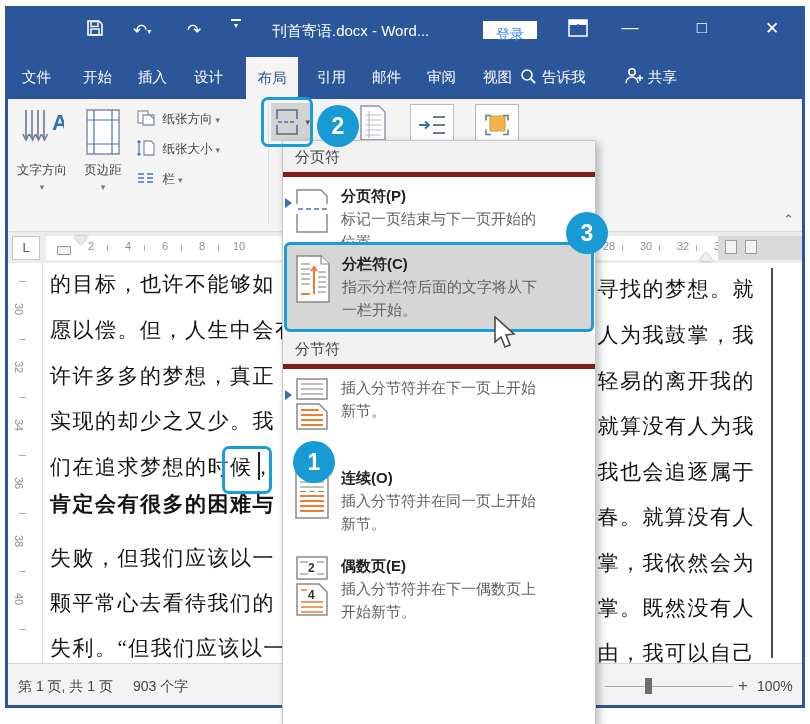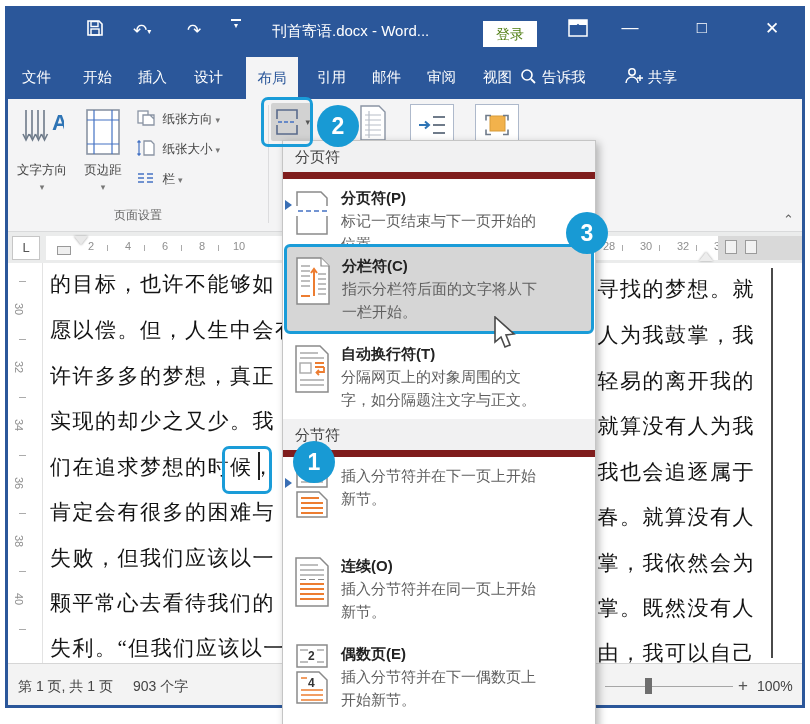--- a/index.html
+++ b/index.html
@@ -4,21 +4,21 @@
 <style>
   html,body{margin:0;padding:0;background:#fff;}
   #app{position:relative;width:810px;height:724px;overflow:hidden;
        font-family:"Liberation Sans","DejaVu Sans",sans-serif;background:#fff;}
   .abs{position:absolute;}
 
   
   .tbar{left:5px;top:6px;width:800px;height:49px;background:#2B579A;}
   .tbar .qicon{position:absolute;top:14px;color:#fff;}
   .t-title{position:absolute;left:267px;top:16px;color:#fff;font-size:15px;white-space:nowrap;}
-  .signin{position:absolute;left:478px;top:15px;width:54px;height:26px;background:#fff;color:#4d7c0f;
+  .signin{position:absolute;left:478px;top:15px;width:54px;height:18px;background:#fff;color:#3b82f6;
           font-size:14px;text-align:center;line-height:26px;}
   .wbtn{position:absolute;top:12px;color:#fff;font-size:17px;width:26px;text-align:center;}
 
   
   .tabsbar{left:5px;top:55px;width:800px;height:44px;background:#2B579A;}
   .rtab{position:absolute;top:0;height:44px;line-height:44px;color:#fff;font-size:14.5px;white-space:nowrap;}
   .tab-active{position:absolute;left:246px;top:57px;width:52px;height:45px;background:#F4F4F5;
               color:#2B579A;font-size:14.5px;text-align:center;line-height:42px;z-index:5;}
 
   
@@ -68,21 +68,21 @@
   .st{position:absolute;top:0;line-height:44px;white-space:nowrap;}
   .ztrack{position:absolute;left:600px;top:22px;width:128px;height:1px;background:#A6A6A6;}
   .zhandle{position:absolute;left:640px;top:14px;width:7px;height:16px;background:#6E6E6E;}
 
   
   .wframe{background:#2B579A;z-index:20;}
 
   
   .menu{left:282px;top:140px;width:314px;height:600px;background:#fff;border:1px solid #C5C5C5;
         box-sizing:border-box;z-index:40;box-shadow:3px 3px 8px rgba(0,0,0,.28);}
-  .mhead{height:31px;line-height:31px;padding-left:12px;background:#F1F1F2;border-bottom:7px solid #7f1d1d;
+  .mhead{height:31px;line-height:31px;padding-left:12px;background:#F1F1F2;border-bottom:5px solid #7f1d1d;
          color:#444;font-size:15px;}
   .mitem{position:relative;display:flex;padding:7px 8px 6px 10px;box-sizing:border-box;}
   .mitem .ic{width:48px;flex:none;padding-top:2px;position:relative;}
   .mtitle{font-size:15px;font-weight:bold;color:#222;line-height:23px;}
   .mdesc{font-size:15px;color:#5F5F5F;line-height:23px;width:200px;}
   .mi-hl{background:#D6D6D6;border:3px solid #1A9CD8;border-radius:6px;margin:1px;padding-left:7px;}
   .posmark{position:absolute;left:-8px;top:14px;width:0;height:0;border:5px solid transparent;border-left:7px solid #3A6FB5;}
 
   
   .abox{position:absolute;border:3px solid #1A9CD8;border-radius:7px;z-index:50;}
@@ -195,21 +195,20 @@
     </div>
     <div class="smallrow" style="top:67px;">
       <svg width="18" height="14" viewBox="0 0 18 14">
           <g stroke="#4472C4" stroke-width="1.6">
             <path d="M1 2 h6 M1 6 h6 M1 10 h6"></path>
             <path d="M10 2 h6 M10 6 h6 M10 10 h6"></path>
           </g>
         </svg>
       <span>栏</span><span class="dd">▾</span>
     </div>
-    <div class="gläbel">页面设置</div>
     <div class="gsep"></div>
 
     <div class="breaksbtn">
       <svg width="26" height="30" viewBox="0 0 26 30" style="margin:4px 0 0 4px;">
         <path d="M2 12 V3 h20 v9" fill="none" stroke="#5A6B8C" stroke-width="1.6"></path>
         <path d="M2 18 v9 h20 v-9" fill="none" stroke="#5A6B8C" stroke-width="1.6"></path>
         <path d="M3 15 h4 M9 15 h4 M15 15 h4" stroke="#4472C4" stroke-width="1.6"></path>
       </svg>
       <span class="dd">▾</span>
     </div>
@@ -288,21 +287,21 @@
       <span class="vtick" style="top:250px;"></span>
         <span class="vtick" style="top:308px;"></span>
       <span class="vtick" style="top:366px;"></span>
     </div>
 
     <div class="dline" style="top:7px;">的目标，也许不能够如</div>
     <div class="dline" style="top:53px;">愿以偿。但，人生中会有</div>
     <div class="dline" style="top:99px;">许许多多的梦想，真正</div>
     <div class="dline" style="top:144px;">实现的却少之又少。我</div>
     <div class="dline" style="top:190px;">们在追求梦想的时候，</div>
-    <div class="dline" style="top:235px;">肯定会有很多的困难与</div>
+    <div class="dline" style="top:227px;font-weight:bold;">肯定会有很多的困难与</div>
     <div class="dline" style="top:281px;">失败，但我们应该以一</div>
     <div class="dline" style="top:326px;text-align:right;">颗平常心去看待我们的</div>
     <div class="dline" style="top:371px;">失利。“但我们应该以一</div>
 
     <div class="rtext">
       <div class="rline" style="top:12px;">寻找的梦想。就</div>
       <div class="rline" style="top:58px;">人为我鼓掌，我</div>
       <div class="rline" style="top:104px;">轻易的离开我的</div>
       <div class="rline" style="top:149px;">就算没有人为我</div>
       <div class="rline" style="top:195px;">我也会追逐属于</div>
@@ -360,38 +359,20 @@
               <path d="M20 40 V14 M17 17 L20 13 L23 17"></path>
             </g>
         </svg>
       </div>
       <div>
           <div class="mtitle">分栏符(C)</div>
            <div class="mdesc">指示分栏符后面的文字将从下一栏开始。</div>
         </div>
     </div>
 
-    <div class="mitem" style="height:84px;">
-      <div class="ic">
-        <svg width="38" height="50" viewBox="0 0 38 50">
-          <path d="M3 2 h24 l8 8 v38 h-32 z" fill="#fff" stroke="#8A8A8A" stroke-width="1.5"></path>
-          <g stroke="#A9A9A9" stroke-width="1.6">
-              <path d="M7 9 h18 M7 14 h24 M7 36 h24 M7 41 h24"></path>
-            </g>
-          <rect x="7" y="19" width="11" height="10" fill="none" stroke="#A9A9A9" stroke-width="1.4"></rect>
-          <g stroke="#ED7D31" stroke-width="1.8" fill="none">
-              <path d="M22 20 h9 M22 24 h9 M31 24 v5 h-7 M26 27 L23.5 29.5 L26 32" transform="translate(0,-1)"></path>
-            </g>
-        </svg>
-      </div>
-      <div>
-          <div class="mtitle">自动换行符(T)</div>
-           <div class="mdesc">分隔网页上的对象周围的文字，如分隔题注文字与正文。</div>
-        </div>
-    </div>
 
     <div class="mhead">分节符</div>
 
     <div class="mitem" style="height:90px;">
       <div class="ic"><span class="posmark"></span>
         <svg width="38" height="52" viewBox="0 0 38 52">
           <rect x="4" y="1" width="30" height="20" fill="#fff" stroke="#8A8A8A" stroke-width="1.5"></rect>
           <g stroke="#A9A9A9" stroke-width="1.5">
               <path d="M8 6 h22 M8 11 h22 M8 16 h22"></path>
             </g>

